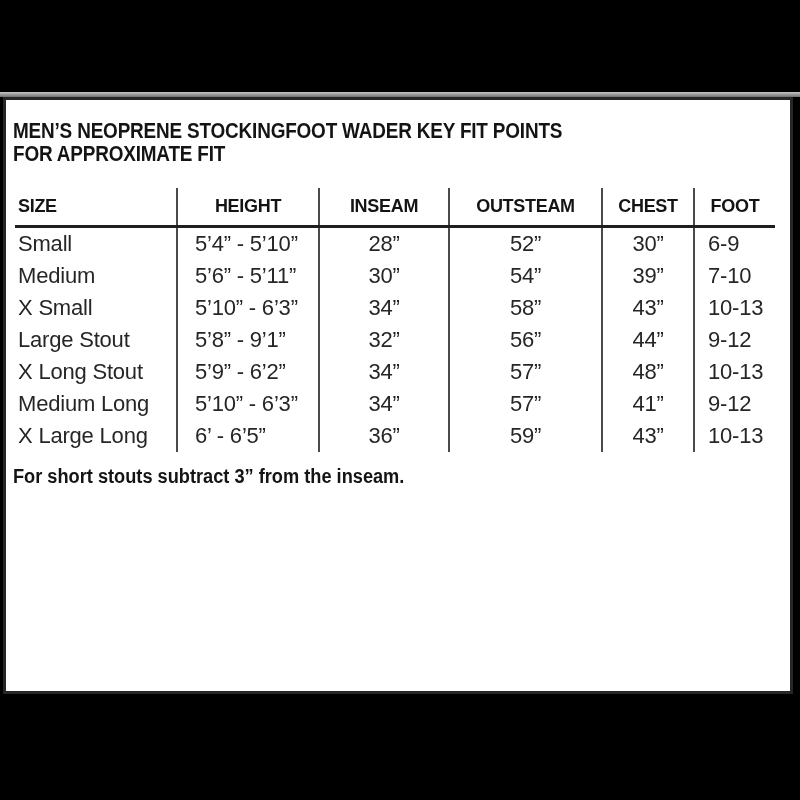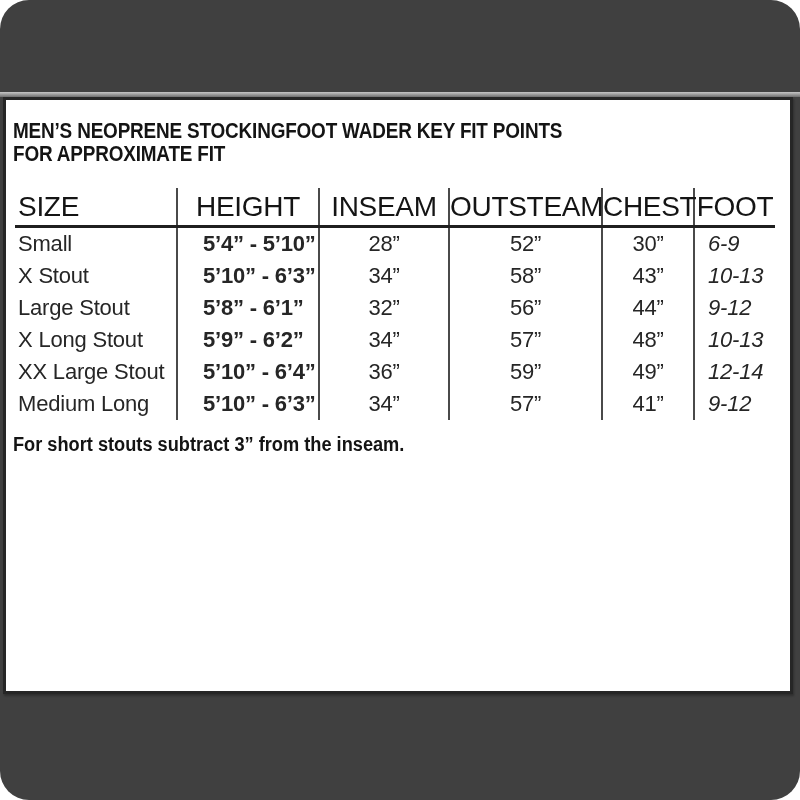--- a/index.html
+++ b/index.html
@@ -1,57 +1,57 @@
 <!DOCTYPE html>
 <html><head>
 <meta charset="utf-8">
 <style>
   html,body{margin:0;padding:0;}
   body{
     width:800px;height:800px;background:#ffffff;
     font-family:"Liberation Sans","DejaVu Sans",sans-serif;
     color:#222;position:relative;overflow:hidden;
   }
-  .page{position:absolute;inset:0;background:#404040;border-radius:29px;}
+  .page{position:absolute;inset:0;background:#000000;}
   .top-edge{
     position:absolute;left:0;top:92px;width:800px;height:5px;
     background:linear-gradient(to bottom,#c6c6c6,#6f6f6f);
   }
   .panel{
     position:absolute;left:3px;top:97px;width:784px;height:591px;
     border:3px solid #262626;background:#ffffff;
     box-shadow:1px 2px 2px rgba(0,0,0,0.28);
   }
   .title{
     margin:19px 0 0 7px;
     font-weight:bold;font-size:22px;line-height:23px;
     letter-spacing:-0.2px;color:#141414;
     transform:scaleX(0.86);transform-origin:left top;white-space:nowrap;
   }
   .fit-table{
     margin:23px 0 0 9px;width:760px;
     border-collapse:collapse;table-layout:fixed;
   }
   .fit-table th{
-    font-size:28px;font-weight:normal;height:37px;padding:0;
+    font-size:18px;font-weight:bold;height:37px;padding:0;
     border-bottom:3px solid #1f1f1f;
     text-align:center;vertical-align:middle;
     letter-spacing:-0.3px;color:#141414;white-space:nowrap;
   }
   .fit-table td{
     font-size:22px;height:32px;padding:0;
     text-align:center;vertical-align:middle;
     letter-spacing:-0.2px;color:#262626;white-space:nowrap;
   }
   .fit-table th:not(:first-child),
   .fit-table td:not(:first-child){border-left:2px solid #4a4a4a;}
   .fit-table th:first-child,
   .fit-table td:first-child{text-align:left;padding-left:3px;}
-  .fit-table td:nth-child(2){text-align:left;padding-left:25px;font-weight:bold;}
-  .fit-table td:nth-child(6){text-align:left;padding-left:13px;font-style:italic;}
+  .fit-table td:nth-child(2){text-align:left;padding-left:17px;}
+  .fit-table td:nth-child(6){text-align:left;padding-left:13px;}
   .footnote{
     margin:13px 0 0 7px;
     font-weight:bold;font-size:20px;color:#141414;
     transform:scaleX(0.91);transform-origin:left top;white-space:nowrap;
   }
 </style>
 </head>
 <body>
 
 <div class="page">
@@ -83,56 +83,64 @@
       <tbody id="table-body">
           <tr>
             <td>Small</td>
             <td>5’4” - 5’10”</td>
             <td>28”</td>
             <td>52”</td>
             <td>30”</td>
             <td>6-9</td>
           </tr>
           <tr>
-            <td>X Stout</td>
+            <td>Medium</td>
+            <td>5’6” - 5’11”</td>
+            <td>30”</td>
+            <td>54”</td>
+            <td>39”</td>
+            <td>7-10</td>
+          </tr>
+          <tr>
+            <td>X Small</td>
             <td>5’10” - 6’3”</td>
             <td>34”</td>
             <td>58”</td>
             <td>43”</td>
             <td>10-13</td>
           </tr>
           <tr>
             <td>Large Stout</td>
-            <td>5’8” - 6’1”</td>
+            <td>5’8” - 9’1”</td>
             <td>32”</td>
             <td>56”</td>
             <td>44”</td>
             <td>9-12</td>
           </tr>
           <tr>
             <td>X Long Stout</td>
             <td>5’9” - 6’2”</td>
             <td>34”</td>
             <td>57”</td>
             <td>48”</td>
             <td>10-13</td>
           </tr>
           <tr>
-            <td>XX Large Stout</td>
-            <td>5’10” - 6’4”</td>
-            <td>36”</td>
-            <td>59”</td>
-            <td>49”</td>
-            <td>12-14</td>
-          </tr>
-          <tr>
             <td>Medium Long</td>
             <td>5’10” - 6’3”</td>
             <td>34”</td>
             <td>57”</td>
             <td>41”</td>
             <td>9-12</td>
+          </tr>
+          <tr>
+            <td>X Large Long</td>
+            <td>6’ - 6’5”</td>
+            <td>36”</td>
+            <td>59”</td>
+            <td>43”</td>
+            <td>10-13</td>
           </tr>
         </tbody>
     </table>
     <div class="footnote">For short stouts subtract 3” from the inseam.</div>
   </div>
 </div>
 
 </body></html>

